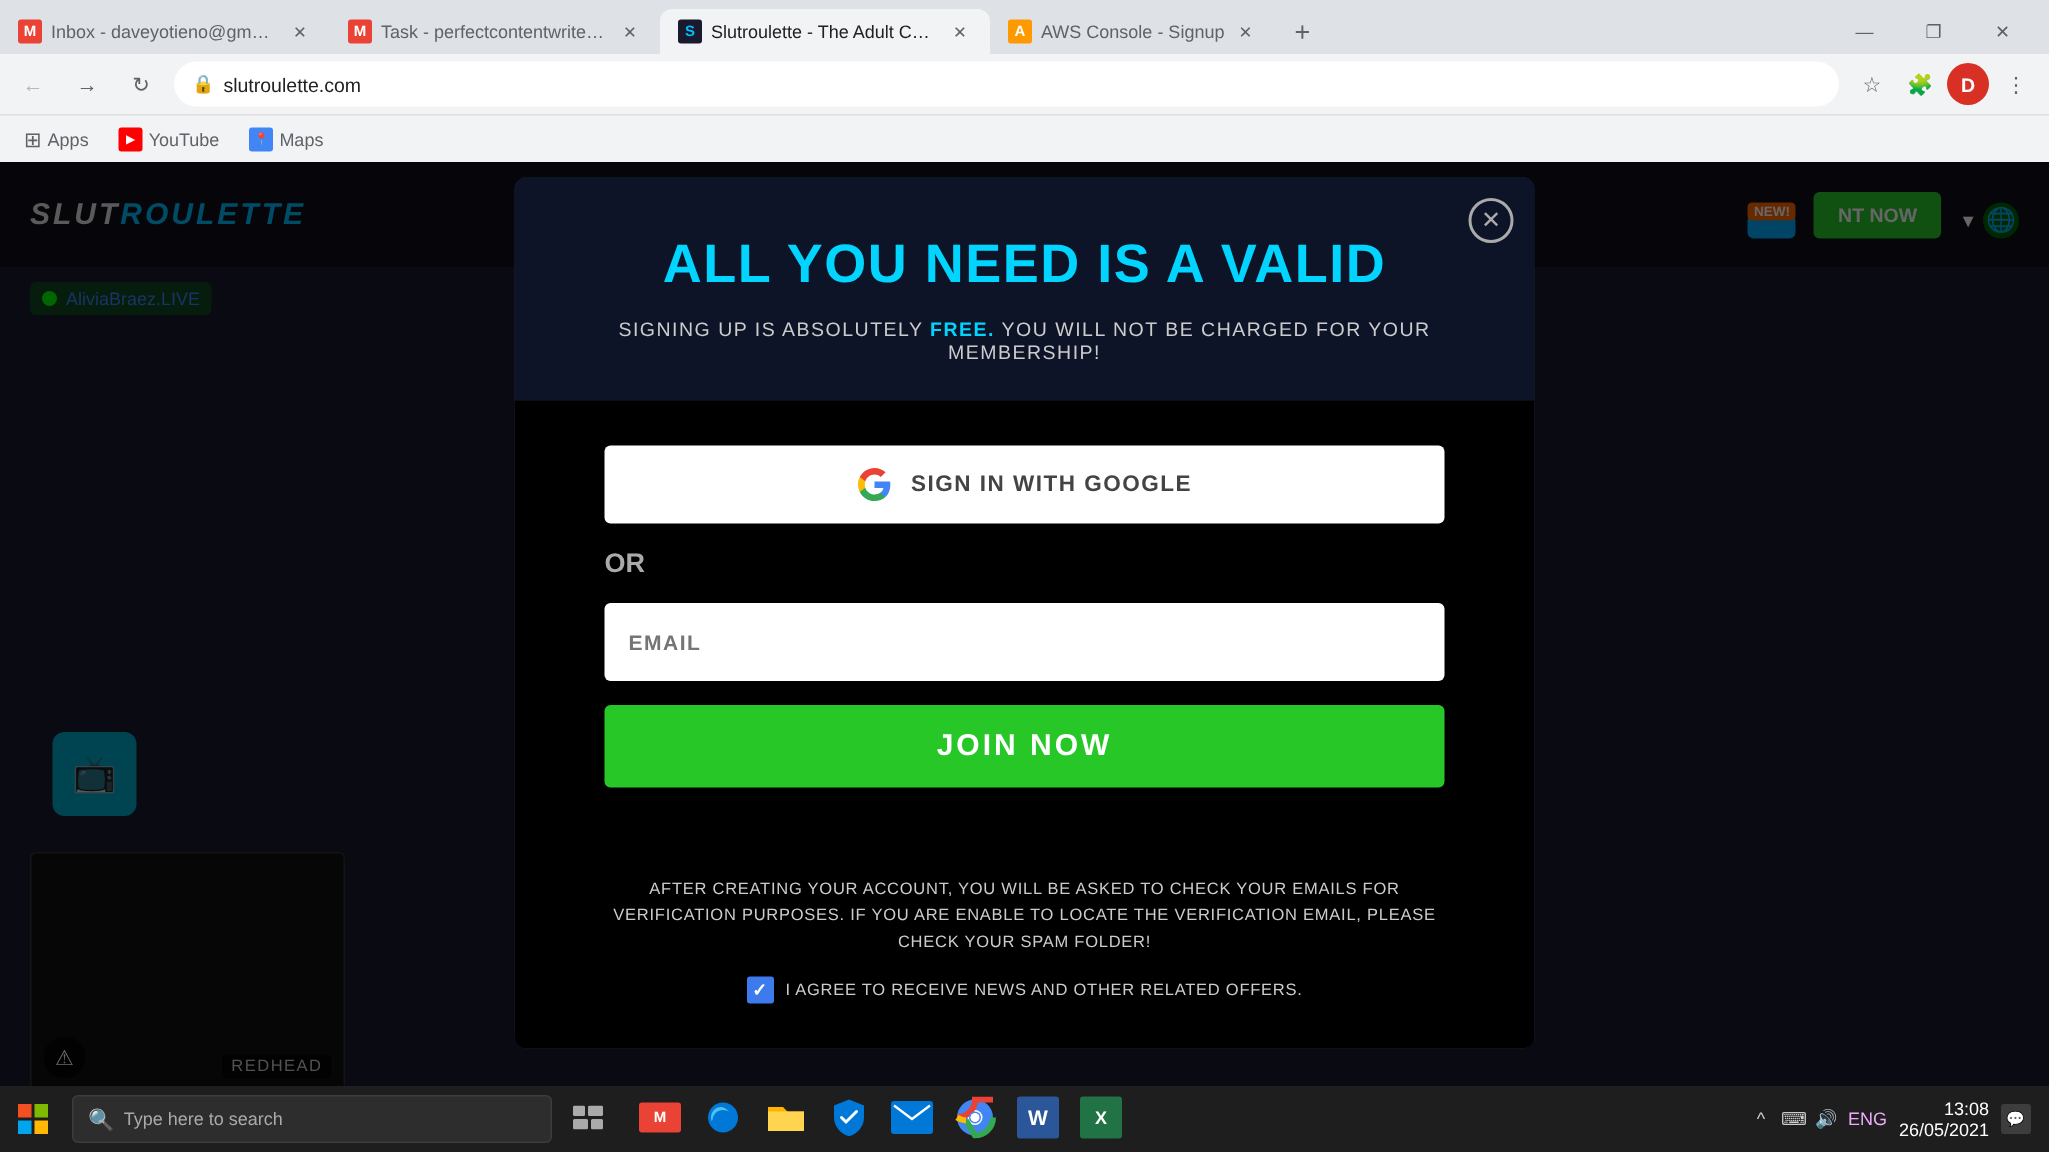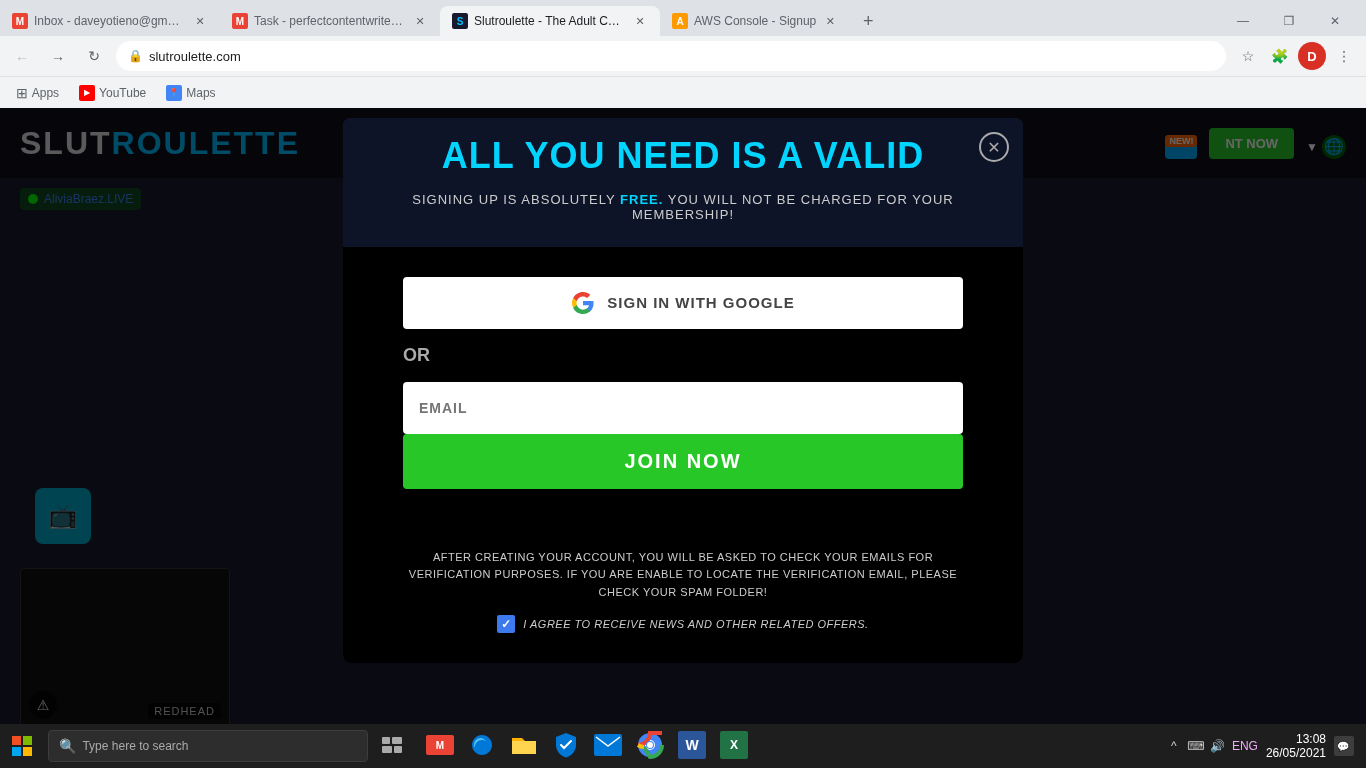--- a/index.html
+++ b/index.html
@@ -206,24 +206,25 @@
       position: absolute;
       top: 0; left: 0; right: 0;
       height: 70px;
       background: #0d0d1a;
       display: flex;
       align-items: center;
       padding: 0 20px;
     }
 
     .site-logo {
-      font-size: 32px;
+      font-size: 20px;
       font-weight: bold;
       color: #1a1a2e;
       letter-spacing: 2px;
+      font-style: italic;
     }
 
     .site-logo span { color: #00bfff; }
 
     
     .modal-overlay {
       position: absolute;
       top: 0; left: 0; right: 0; bottom: 0;
       background: rgba(0,0,0,0.6);
       display: flex;
@@ -236,21 +237,21 @@
     .modal {
       background: #1e2235;
       border-radius: 8px;
       width: 680px;
       overflow: hidden;
       position: relative;
     }
 
     .modal-header {
       background: #0d1428;
-      padding: 18px 40px 25px;
+      padding: 38px 40px 25px;
       text-align: center;
     }
 
     .modal-title {
       font-size: 36px;
       font-weight: 900;
       color: #00d4ff;
       text-transform: uppercase;
       letter-spacing: 1px;
       line-height: 1.1;
@@ -313,20 +314,21 @@
     .or-divider {
       color: #aaa;
       font-size: 18px;
       margin: 0 0 16px;
       font-weight: bold;
     }
 
     .form-row {
       display: flex;
       gap: 16px;
+      margin-bottom: 16px;
     }
 
     .form-input {
       flex: 1;
       height: 52px;
       border: none;
       border-radius: 4px;
       padding: 0 16px;
       font-size: 14px;
       font-weight: bold;
@@ -387,21 +389,20 @@
       color: white;
       font-size: 12px;
       font-weight: bold;
     }
 
     .checkbox-label {
       font-size: 11px;
       color: #ccc;
       text-transform: uppercase;
       letter-spacing: 0.5px;
-      font-style: italic;
     }
 
     
     .taskbar {
       position: fixed;
       bottom: 0;
       left: 0;
       right: 0;
       height: 44px;
       background: #1e1e1e;

